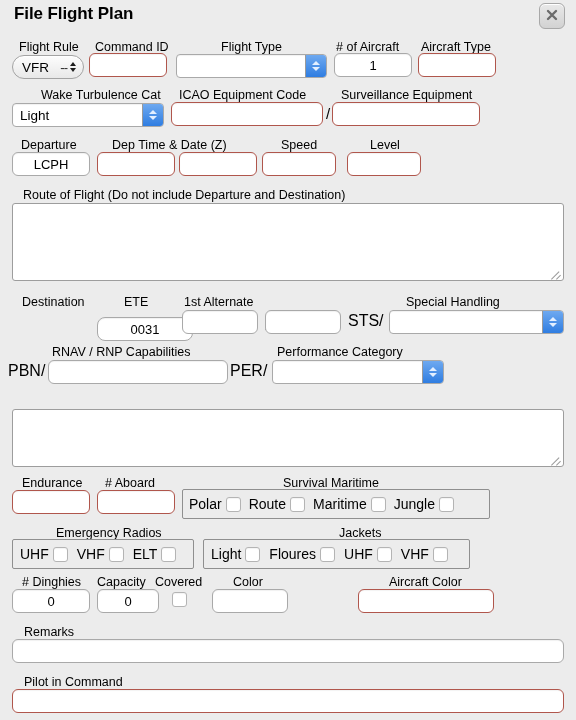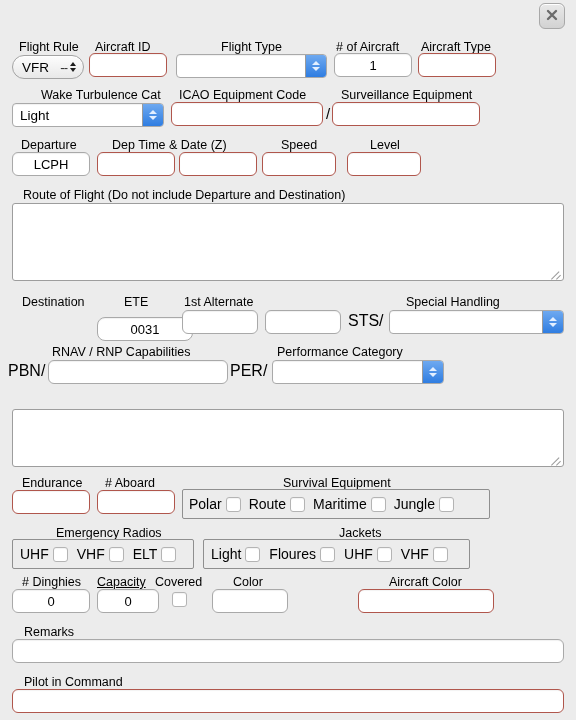--- a/index.html
+++ b/index.html
@@ -234,38 +234,39 @@
     font-size: 15px;
     line-height: 24px;
   }
 </style>
 </head>
 <body>
 
 <div class="window">
 
   <div class="titlebar">
+    <div class="title-text">File Flight Plan</div>
     <div class="close-btn">
       <svg width="14" height="14" viewBox="0 0 14 14">
         <path d="M3 3 L11 11 M11 3 L3 11" stroke="#6b6b6b" stroke-width="2.4" stroke-linecap="round"></path>
       </svg>
     </div>
   </div>
 
   <div class="lbl" style="left:19px;  top:40px;">Flight Rule</div>
   <div class="stepper" style="left:12px; top:55px; width:72px;">
     <span class="val">VFR</span>
     <span class="dash">--</span>
     <span class="arrows">
         <span class="up"></span>
         <span class="down"></span>
       </span>
   </div>
 
-  <div class="lbl" style="left:95px;  top:40px;">Aircraft ID</div>
+  <div class="lbl" style="left:95px;  top:40px;">Command ID</div>
   <input class="fld req" style="left: 89px; top: 53px; width: 78px;" value="">
 
   <div class="lbl" style="left:221px; top:40px;">Flight Type</div>
   <div class="popup" style="left:176px; top:54px; width:151px;">
     <span class="pval"></span>
     <span class="btn">
         <span class="up"></span>
         <span class="down"></span>
       </span>
   </div>
@@ -347,21 +348,21 @@
 
   <textarea class="ta" style="left: 12px; top: 409px; width: 552px; height: 58px;"></textarea>
   <div class="grip" style="left:551px; top:454px;"></div>
 
   <div class="lbl" style="left:22px;  top:476px;">Endurance</div>
   <input class="fld req" style="left: 12px; top: 490px; width: 78px;" value="">
 
   <div class="lbl" style="left:105px; top:476px;"># Aboard</div>
   <input class="fld req" style="left: 97px; top: 490px; width: 78px;" value="">
 
-  <div class="lbl" style="left:283px; top:476px;">Survival Equipment</div>
+  <div class="lbl" style="left:283px; top:476px;">Survival Maritime</div>
   <div class="groupbox" style="left:182px; top:489px; width:308px; padding:0 6px;">
     <span class="chkitem" style="margin-right:8px;">
       <span class="cl">Polar</span>
       <span class="cbox"></span>
     </span>
     <span class="chkitem" style="margin-right:8px;">
       <span class="cl">Route</span>
       <span class="cbox"></span>
     </span>
     <span class="chkitem" style="margin-right:8px;">
@@ -406,21 +407,21 @@
     </span>
     <span class="chkitem">
       <span class="cl">VHF</span>
       <span class="cbox"></span>
     </span>
   </div>
 
   <div class="lbl" style="left:22px;  top:575px;"># Dinghies</div>
   <input class="fld opt" style="left: 12px; top: 589px; width: 78px;" value="0">
 
-  <div class="lbl" style="left:97px;  top:575px;text-decoration:underline;">Capacity</div>
+  <div class="lbl" style="left:97px;  top:575px;">Capacity</div>
   <input class="fld opt" style="left: 97px; top: 589px; width: 62px;" value="0">
 
   <div class="lbl" style="left:155px; top:575px;">Covered</div>
   <span class="cbox standalone" style="left:172px; top:592px;"></span>
 
   <div class="lbl" style="left:233px; top:575px;">Color</div>
   <input class="fld opt" style="left: 212px; top: 589px; width: 76px;" value="">
 
   <div class="lbl" style="left:389px; top:575px;">Aircraft Color</div>
   <input class="fld req" style="left: 358px; top: 589px; width: 136px;" value="">

